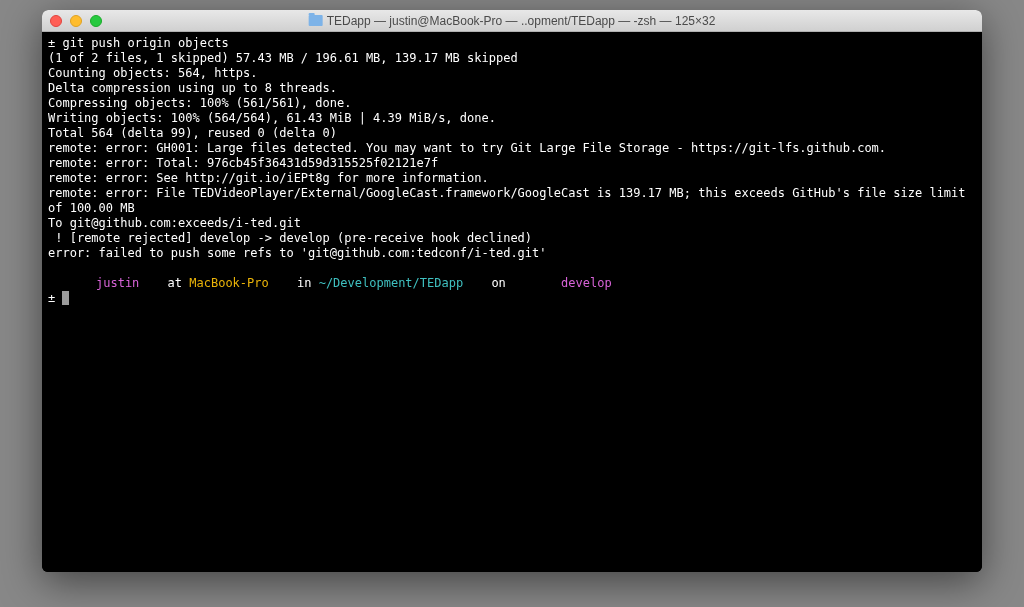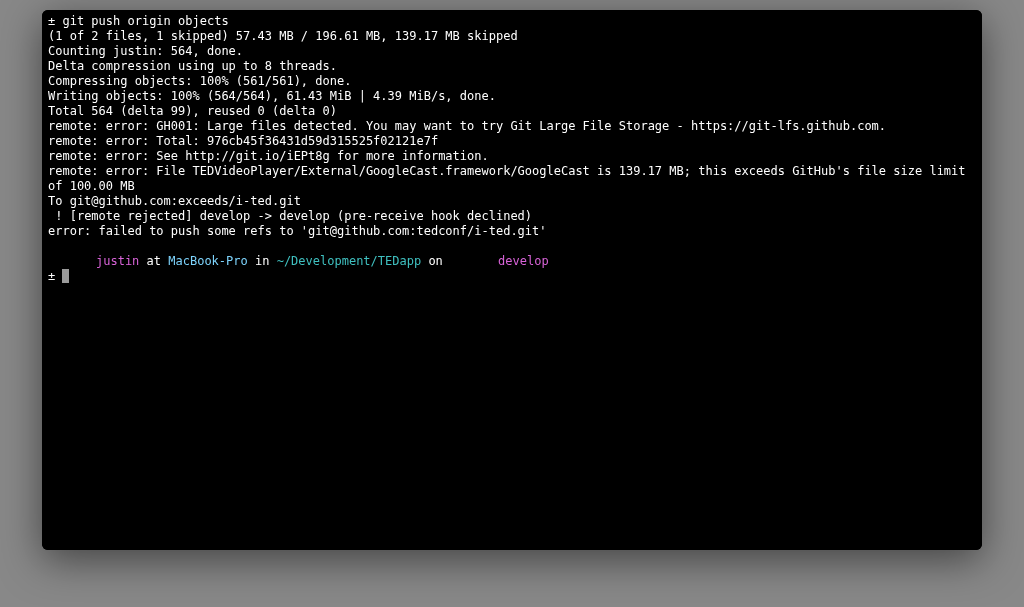--- a/index.html
+++ b/index.html
@@ -80,38 +80,49 @@
       color: #fff;
       font-size: 12px;
       line-height: 15px;
       padding: 4px 6px 20px 6px;
       height: 540px;
       white-space: pre-wrap;
       word-break: break-word;
       font-family: "Menlo", "Monaco", "Consolas", monospace;
     }
     .c-magenta { color: #d863d8; margin-left: 48px; }
-    .c-yellow  { color: #7dd3fc; margin-top: 20px; }
+    .c-yellow  { color: #eab308; margin-top: 20px; }
     .c-cyan    { color: #3fc0c0; }
-    .c-white   { color: #ffffff; }
+    .c-white   { color: #ffffff; margin-left: 21px; }
     .cursor {
       display: inline-block;
       width: 7px;
       height: 14px;
       background: #9b9b9b;
       vertical-align: text-bottom;
     }
   </style>
 </head>
 <body>
 
 <div class="terminal-window">
+  <div class="titlebar">
+    <div class="traffic-lights">
+      <div class="traffic-light tl-close"></div>
+      <div class="traffic-light tl-min"></div>
+      <div class="traffic-light tl-max"></div>
+    </div>
+    <div class="title-text">
+      <span class="folder-icon"></span>
+      <span>TEDapp — justin@MacBook-Pro — ..opment/TEDapp — -zsh — 125×32</span>
+    </div>
+  </div>
   <div class="terminal-body"><span>± git push origin objects</span>
 <span>(1 of 2 files, 1 skipped) 57.43 MB / 196.61 MB, 139.17 MB skipped</span>
-<span>Counting justin: 564, done.</span>
+<span>Counting objects: 564, https.</span>
 <span>Delta compression using up to 8 threads.</span>
 <span>Compressing objects: 100% (561/561), done.</span>
 <span>Writing objects: 100% (564/564), 61.43 MiB | 4.39 MiB/s, done.</span>
 <span>Total 564 (delta 99), reused 0 (delta 0)</span>
 <span>remote: error: GH001: Large files detected. You may want to try Git Large File Storage - https://git-lfs.github.com.</span>
 <span>remote: error: Total: 976cb45f36431d59d315525f02121e7f</span>
 <span>remote: error: See http://git.io/iEPt8g for more information.</span>
 <span>remote: error: File TEDVideoPlayer/External/GoogleCast.framework/GoogleCast is 139.17 MB; this exceeds GitHub's file size limit of 100.00 MB</span>
 <span>To git@github.com:exceeds/i-ted.git</span>
 <span> ! [remote rejected] develop -&gt; develop (pre-receive hook declined)</span>

